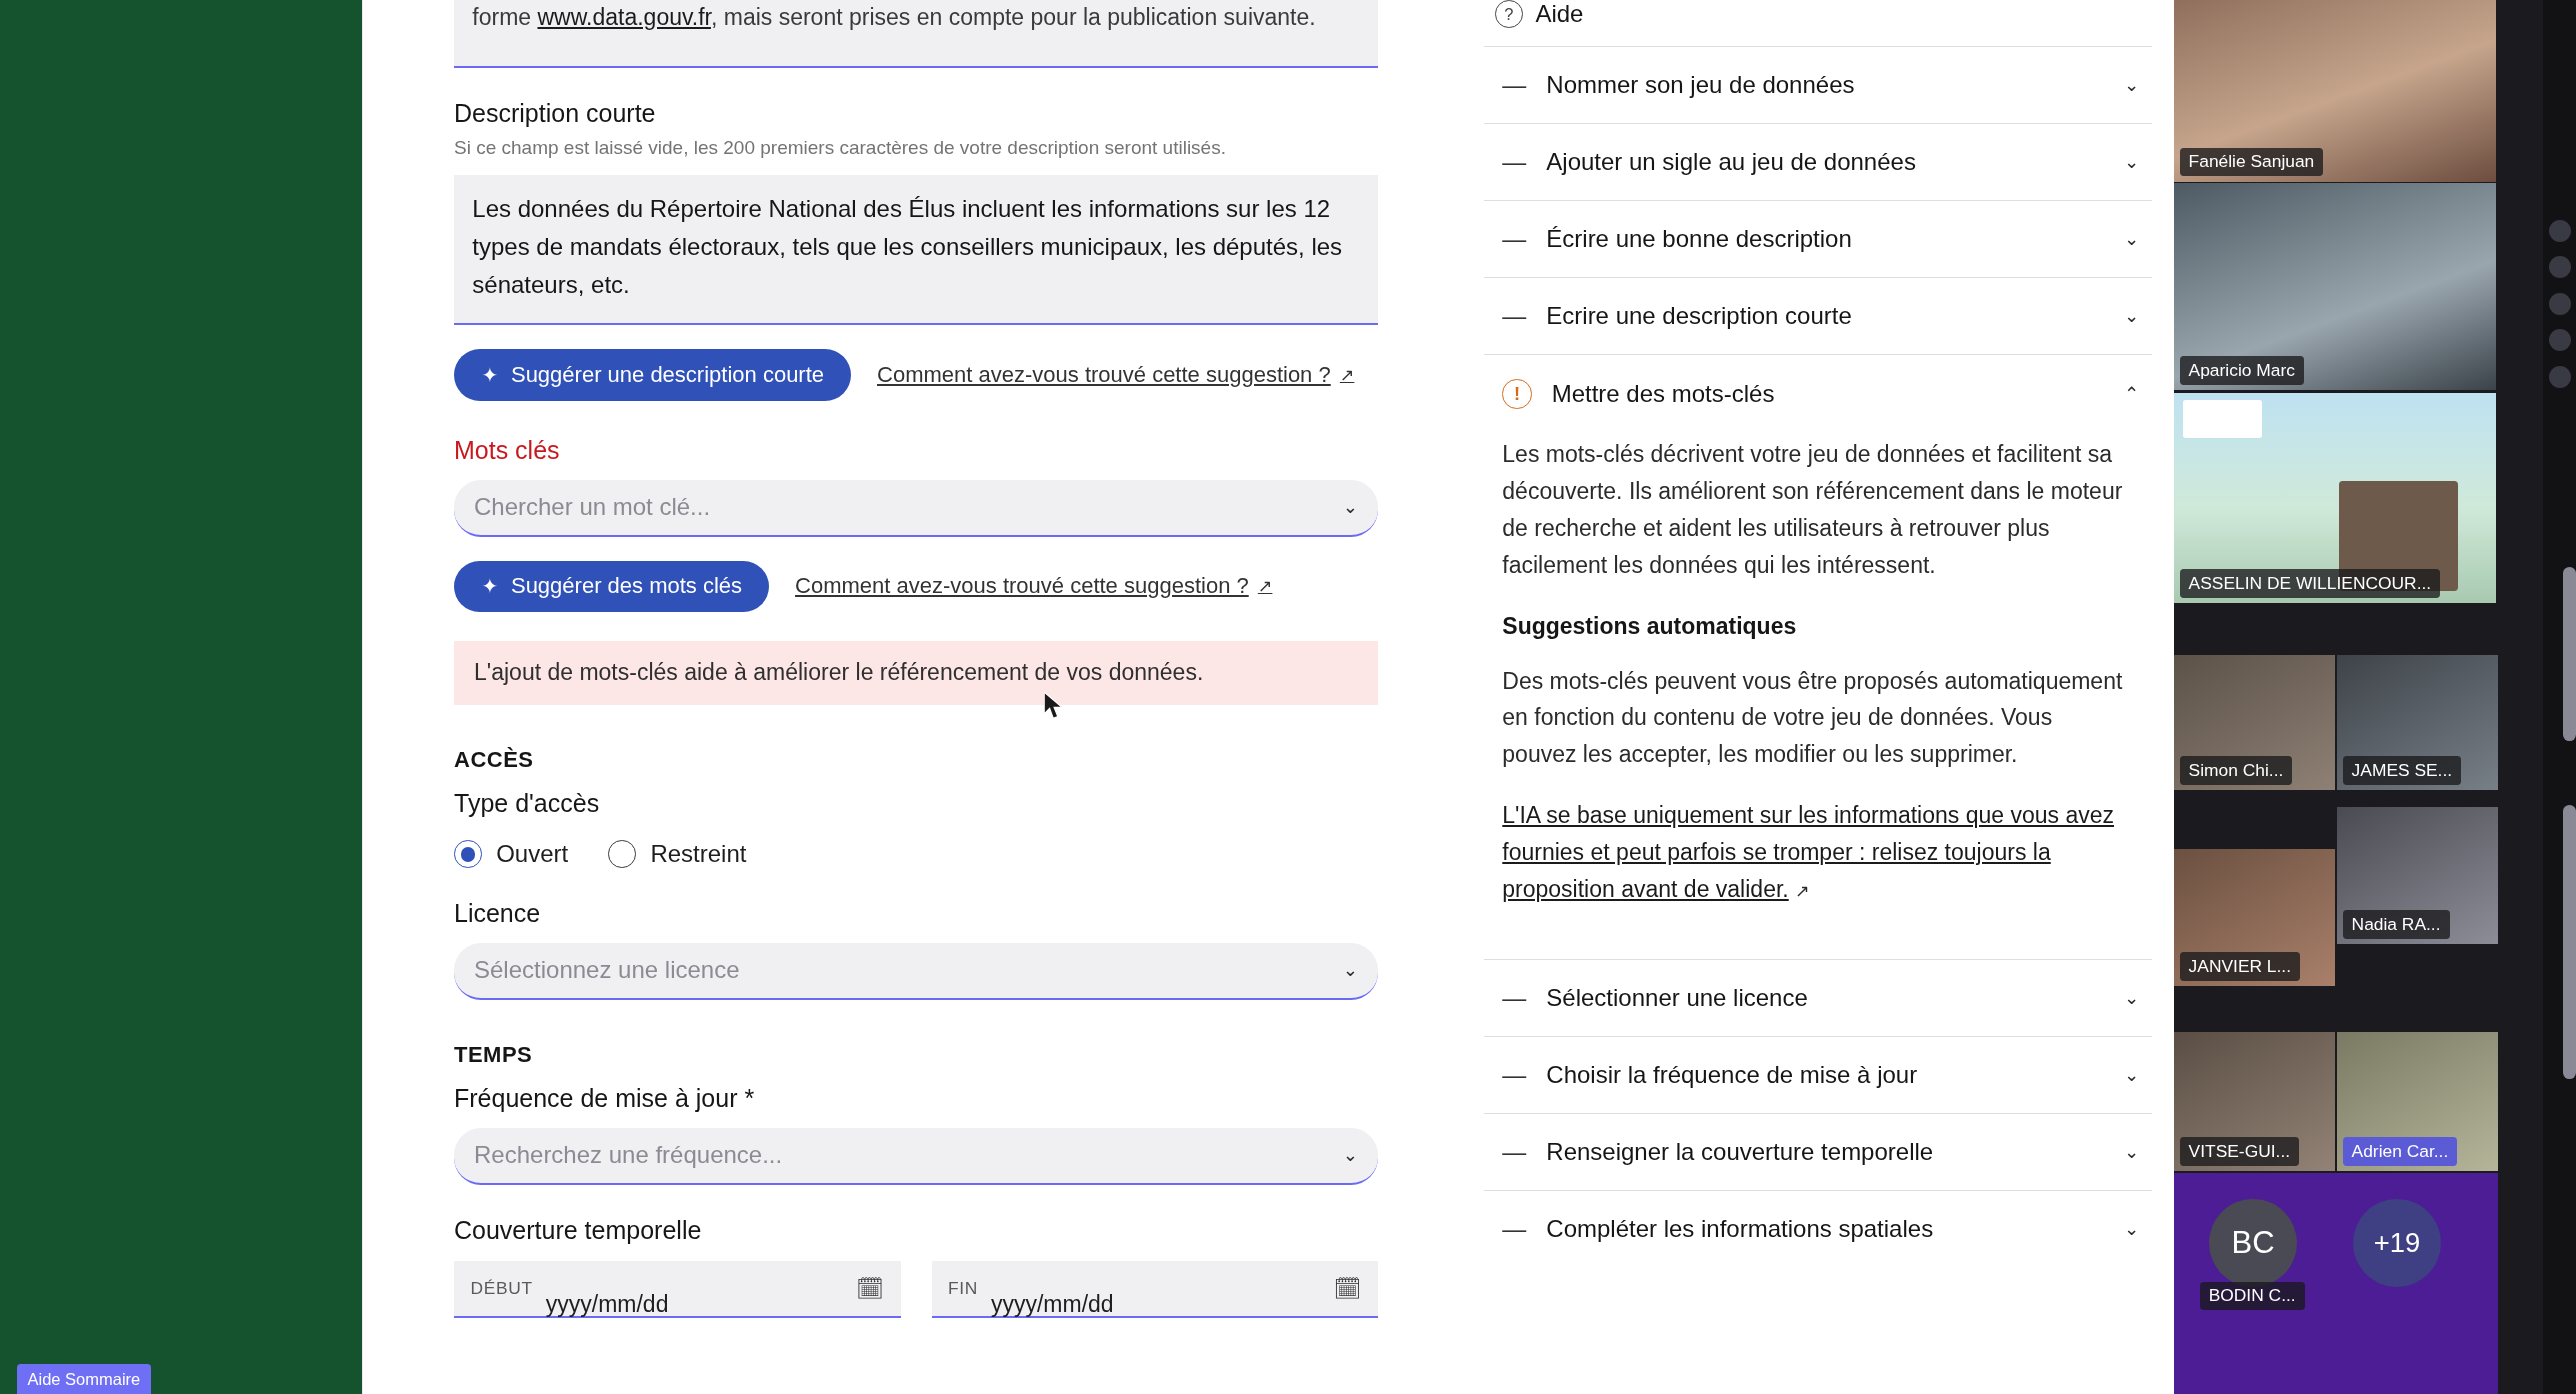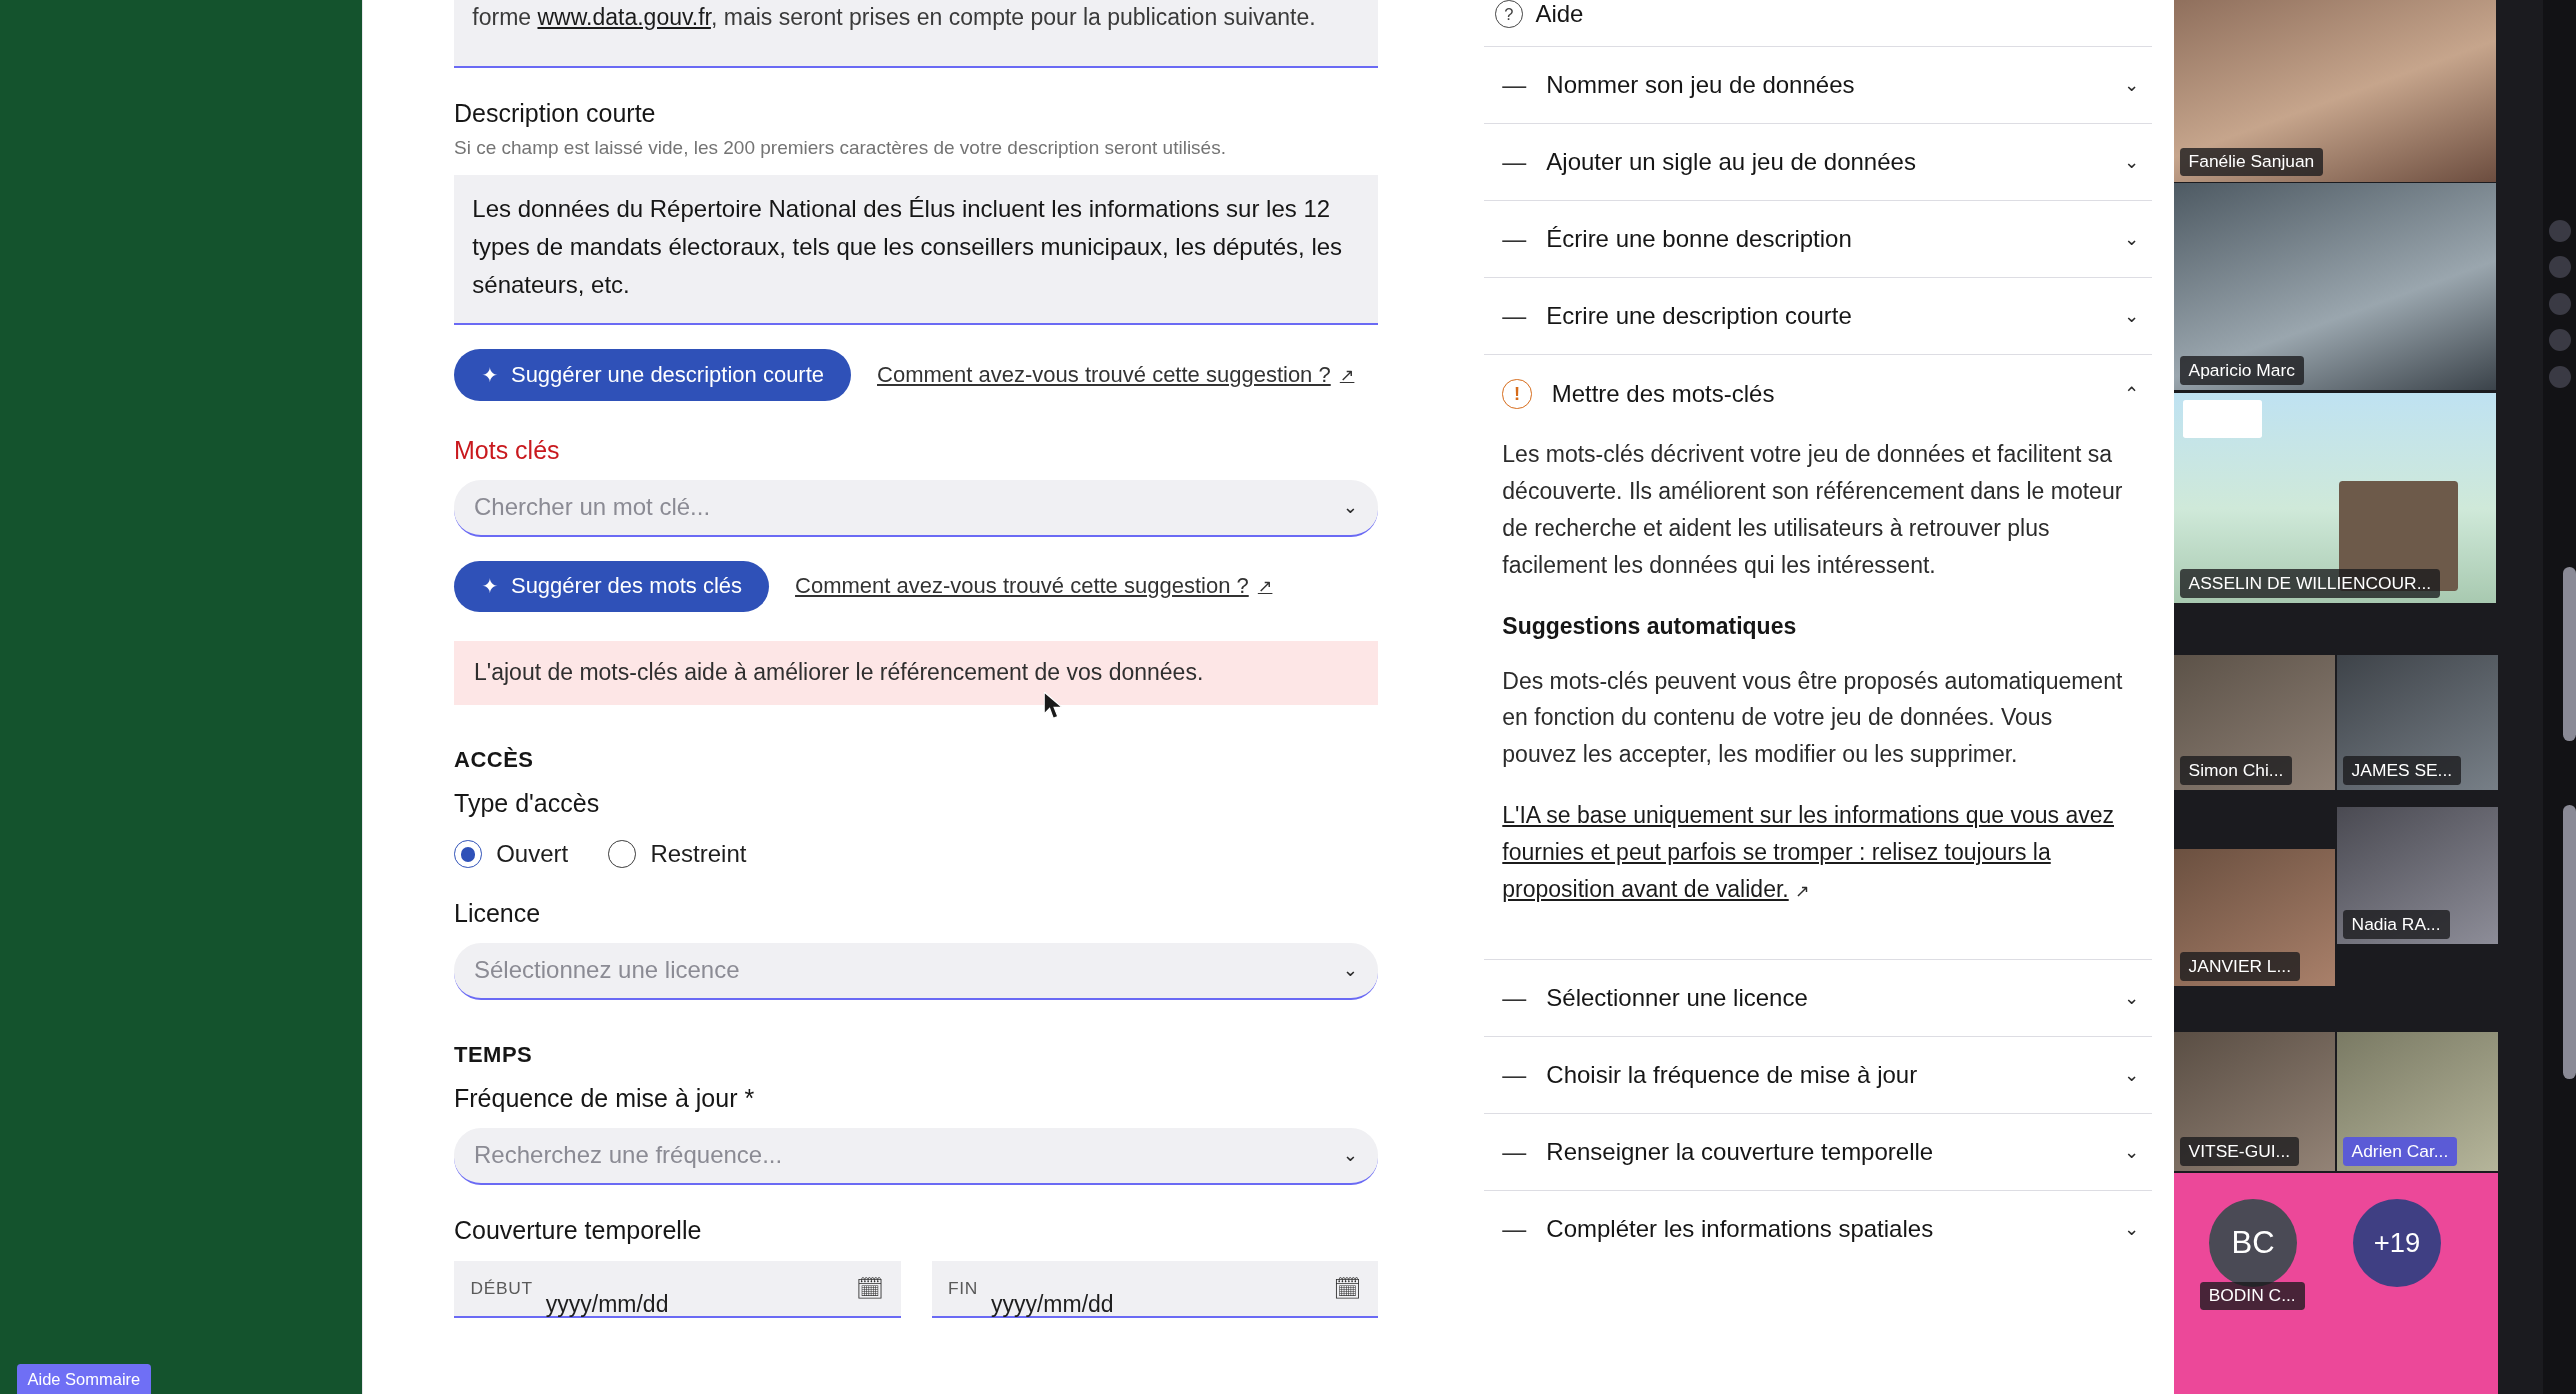--- a/index.html
+++ b/index.html
@@ -608,21 +608,21 @@
 
     <div class="tile" style="left:0;top:988px;width:324px;height:44px;background:#1b1b1f;"></div>
 
     <div class="tile" style="left:0;top:1032px;width:161px;height:139px;background:linear-gradient(150deg,#5a4e44,#938376);">
       <div class="nameplate">VITSE-GUI...</div>
     </div>
     <div class="tile" style="left:163px;top:1032px;width:161px;height:139px;background:linear-gradient(150deg,#7a7a64,#b5b59a);">
       <div class="nameplate accent">Adrien Car...</div>
     </div>
 
-    <div class="tile" style="left:0;top:1173px;width:324px;height:221px;background:#ec4899;">
+    <div class="tile" style="left:0;top:1173px;width:324px;height:221px;background:#4c1d95;">
       <div class="avatar-circle" style="left:35px;top:25.6px;width:88px;height:88px;">BC</div>
       <div class="nameplate" style="left:25.6px;bottom:84px;">BODIN C...</div>
       <div class="avatar-circle" style="left:179px;top:25.6px;width:88px;height:88px;background:#3f3f83;font-size:27.4px;">+19</div>
     </div>
 
     <div class="right-strip">
       <div class="strip-ico" style="top:220px;"></div>
       <div class="strip-ico" style="top:256px;"></div>
       <div class="strip-ico" style="top:293px;"></div>
       <div class="strip-ico" style="top:329px;"></div>

